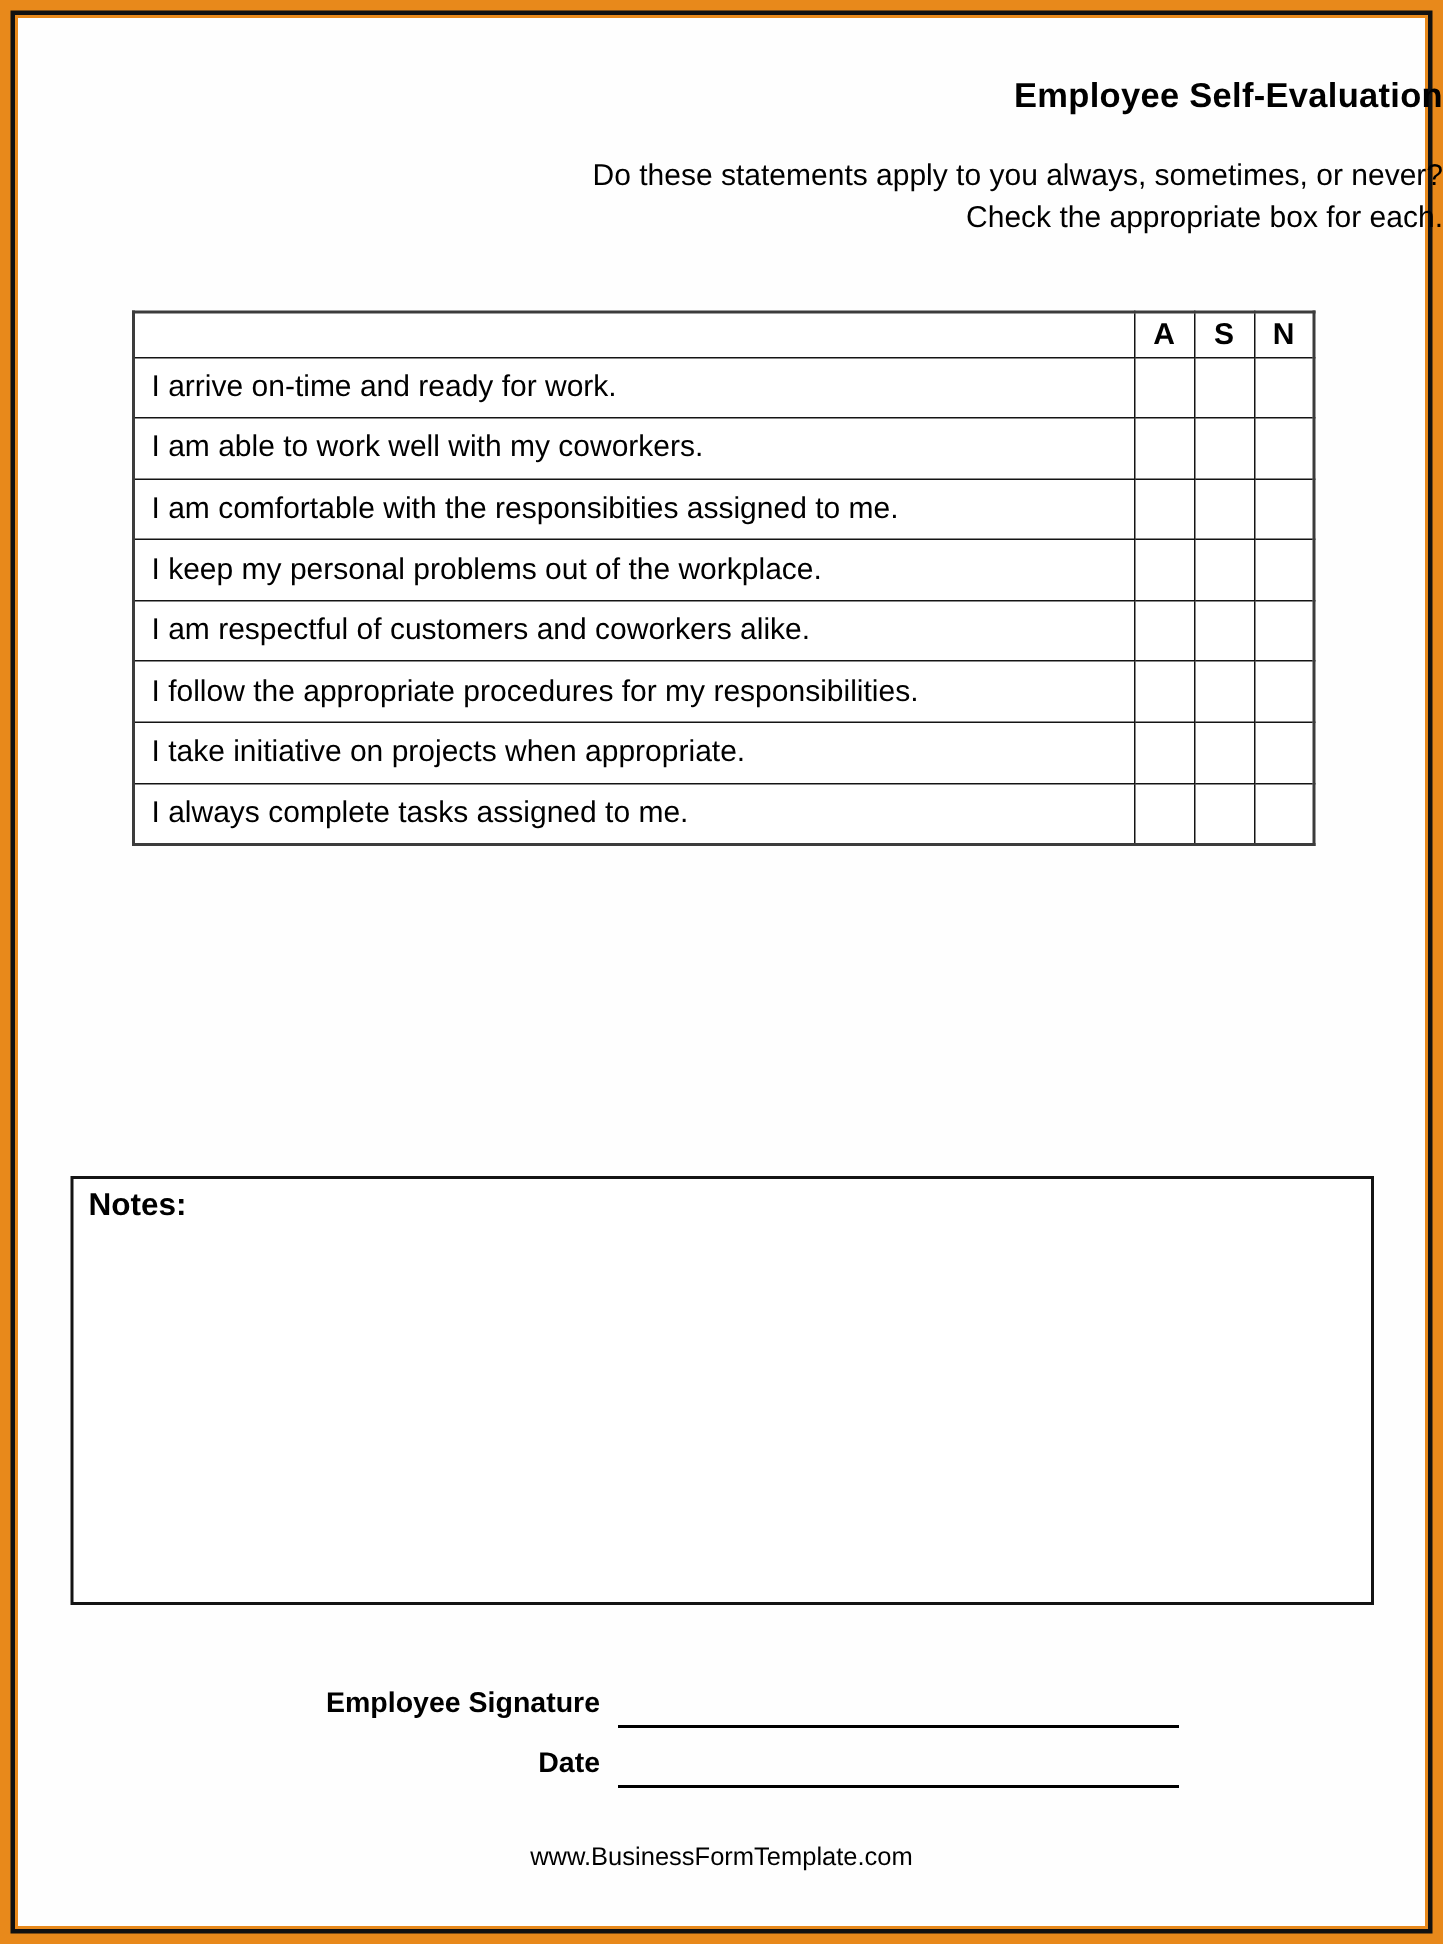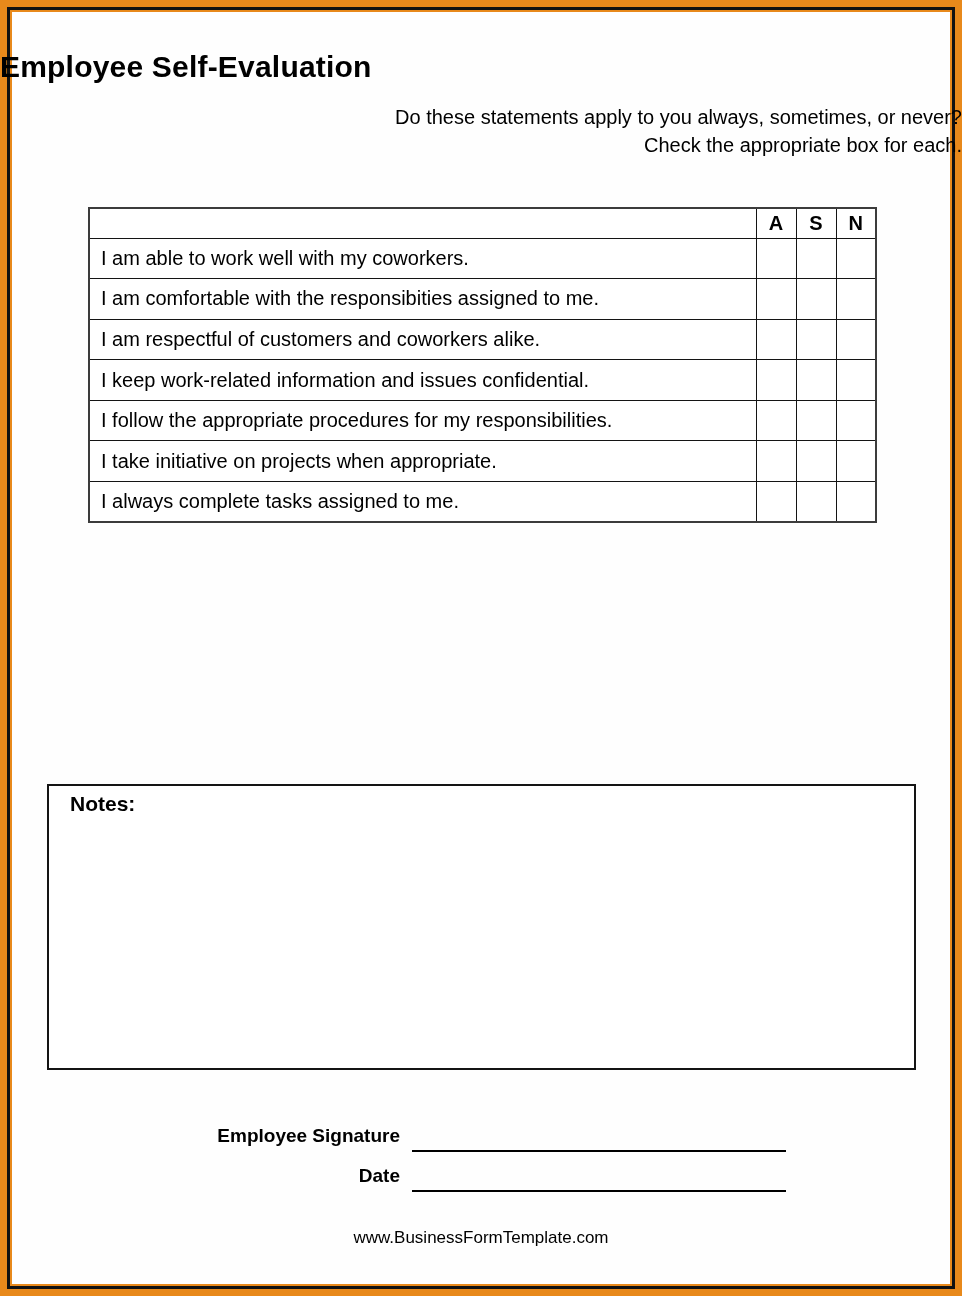--- a/index.html
+++ b/index.html
@@ -26,22 +26,22 @@
     box-shadow:
       0 0 0 2px var(--orange),
       0 0 0 5px var(--ink),
       0 0 0 12px var(--orange);
   }
 
   .page-title {
     position: absolute;
     top: 50px; left: 0;
     width: 100%;
-    text-align: left;
-    font-size: 30px;
+    text-align: right;
+    font-size: 23px;
     font-weight: bold;
     color: #000;
     letter-spacing: 0.2px;
   }
 
   .instructions {
     position: absolute;
     top: 104px; left: 0;
     width: 100%;
     text-align: right;
@@ -70,21 +70,20 @@
   th.cbx-head  { width: 40px; text-align: center; font-weight: bold; font-size: 20px; }
   td.stmt { padding-left: 11px; text-align: left; vertical-align: middle; }
   td.cbx  { background: #fff; }
 
   .notes-box {
     position: absolute;
     left: 47px; top: 784px;
     width: 869px; height: 286px;
     border: 2px solid #141414;
     background: #fff;
-    padding-left: 11px;
   }
   .notes-label {
     padding: 6px 0 0 10px;
     font-size: 21px;
     font-weight: bold;
     color: #000;
   }
   .notes-area {
     position: absolute;
     left: 2px; top: 36px; right: 2px; bottom: 2px;
@@ -138,39 +137,45 @@
     <thead>
       <tr>
         <th class="stmt-head"></th>
         <th class="cbx-head">A</th>
         <th class="cbx-head">S</th>
         <th class="cbx-head">N</th>
       </tr>
     </thead>
     <tbody>
         <tr>
+          <td class="stmt">I arrive on-time and ready for work.</td>
+          <td class="cbx"></td>
+          <td class="cbx"></td>
+          <td class="cbx"></td>
+        </tr>
+        <tr>
           <td class="stmt">I am able to work well with my coworkers.</td>
           <td class="cbx"></td>
           <td class="cbx"></td>
           <td class="cbx"></td>
         </tr>
         <tr>
           <td class="stmt">I am comfortable with the responsibities assigned to me.</td>
           <td class="cbx"></td>
           <td class="cbx"></td>
           <td class="cbx"></td>
         </tr>
         <tr>
+          <td class="stmt">I keep my personal problems out of the workplace.</td>
+          <td class="cbx"></td>
+          <td class="cbx"></td>
+          <td class="cbx"></td>
+        </tr>
+        <tr>
           <td class="stmt">I am respectful of customers and coworkers alike.</td>
-          <td class="cbx"></td>
-          <td class="cbx"></td>
-          <td class="cbx"></td>
-        </tr>
-        <tr>
-          <td class="stmt">I keep work-related information and issues confidential.</td>
           <td class="cbx"></td>
           <td class="cbx"></td>
           <td class="cbx"></td>
         </tr>
         <tr>
           <td class="stmt">I follow the appropriate procedures for my responsibilities.</td>
           <td class="cbx"></td>
           <td class="cbx"></td>
           <td class="cbx"></td>
         </tr>

